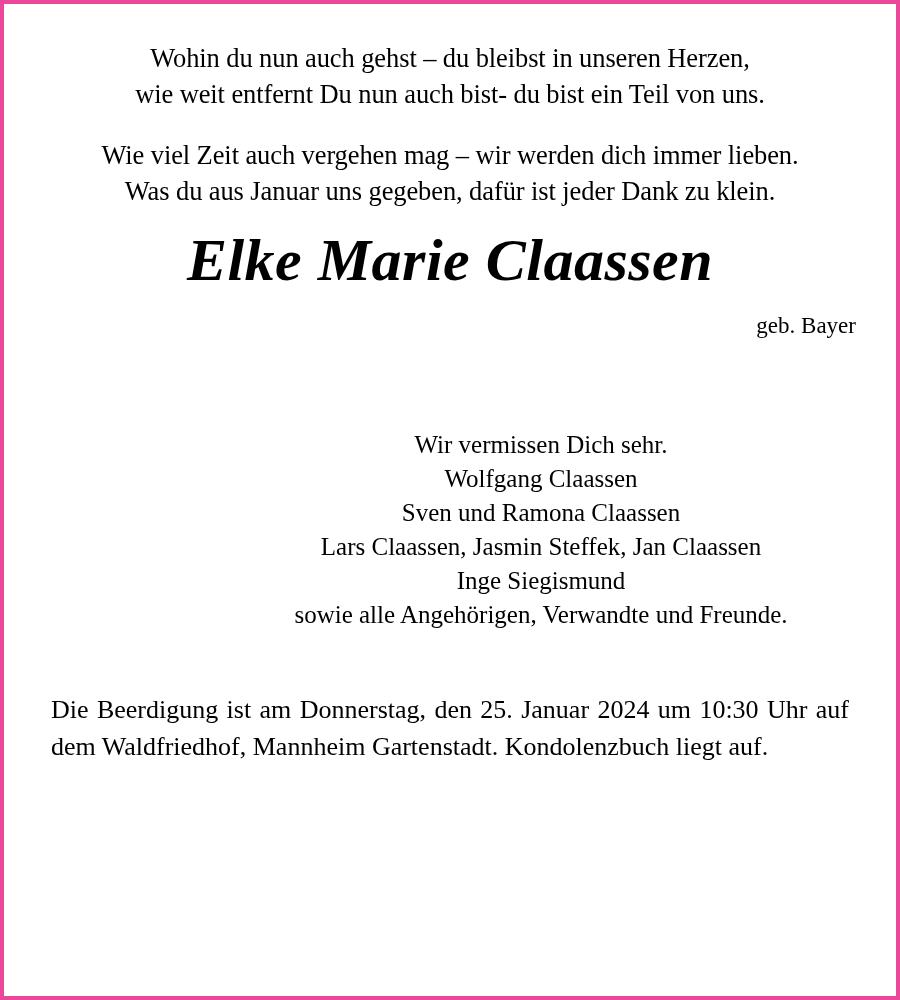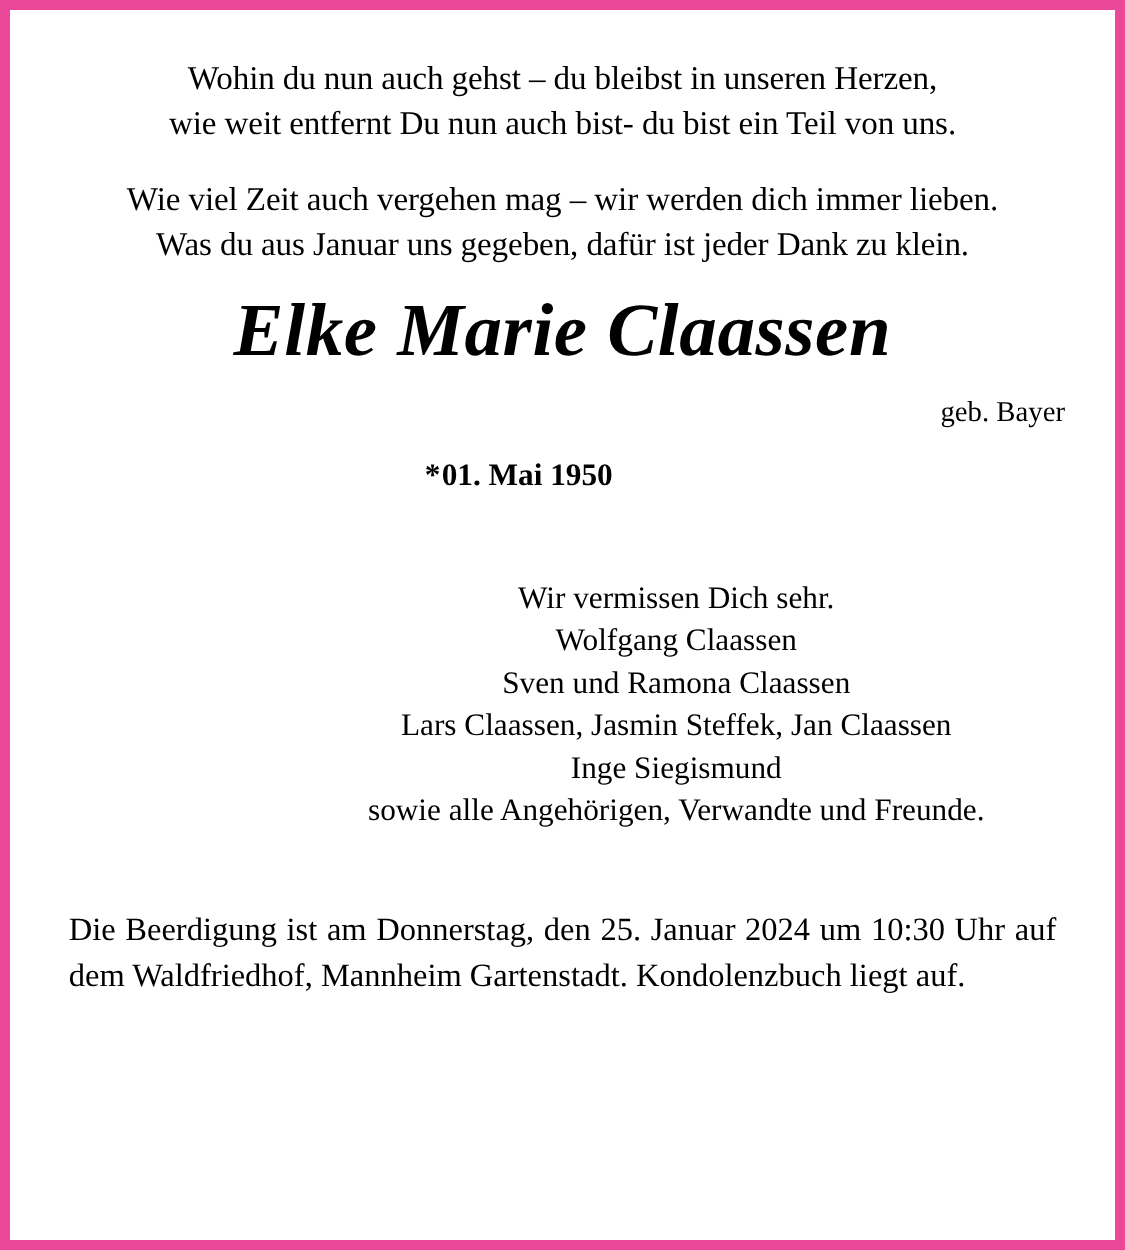--- a/index.html
+++ b/index.html
@@ -14,21 +14,21 @@
     font-family: "Liberation Serif", "DejaVu Serif", serif;
     color: #000000;
   }
 
   
   .obituary-frame {
     box-sizing: border-box;
     width: 900px;
     height: 1000px;
     background: #ffffff;
-    border: 8px solid #ec4899;
+    border: 4px solid #ec4899;
     position: relative;
   }
 
   .obituary-sheet {
     box-sizing: border-box;
     width: 100%;
     height: 100%;
     background: #ffffff;
     padding: 30px 40px 0 40px;
     position: relative;
@@ -154,21 +154,20 @@
         <span class="verse-line">Was du aus Januar uns gegeben, dafür ist jeder Dank zu klein.</span>
       </p>
     </div>
 
 
     <div class="deceased-name">Elke Marie Claassen</div>
 
     <div class="maiden-name">geb. Bayer</div>
 
     <div class="dates-row">
-      <div class="date-birth"><span class="sym sym-star">*</span><span>01. Mai 1950</span></div>
     </div>
 
     <div class="mourners-block">
       <span class="mourner-line">Wir vermissen Dich sehr.</span>
       <span class="mourner-line">Wolfgang Claassen</span>
       <span class="mourner-line">Sven und Ramona Claassen</span>
       <span class="mourner-line">Lars Claassen, Jasmin Steffek, Jan Claassen</span>
       <span class="mourner-line">Inge Siegismund</span>
       <span class="mourner-line">sowie alle Angehörigen, Verwandte und Freunde.</span>
     </div>

